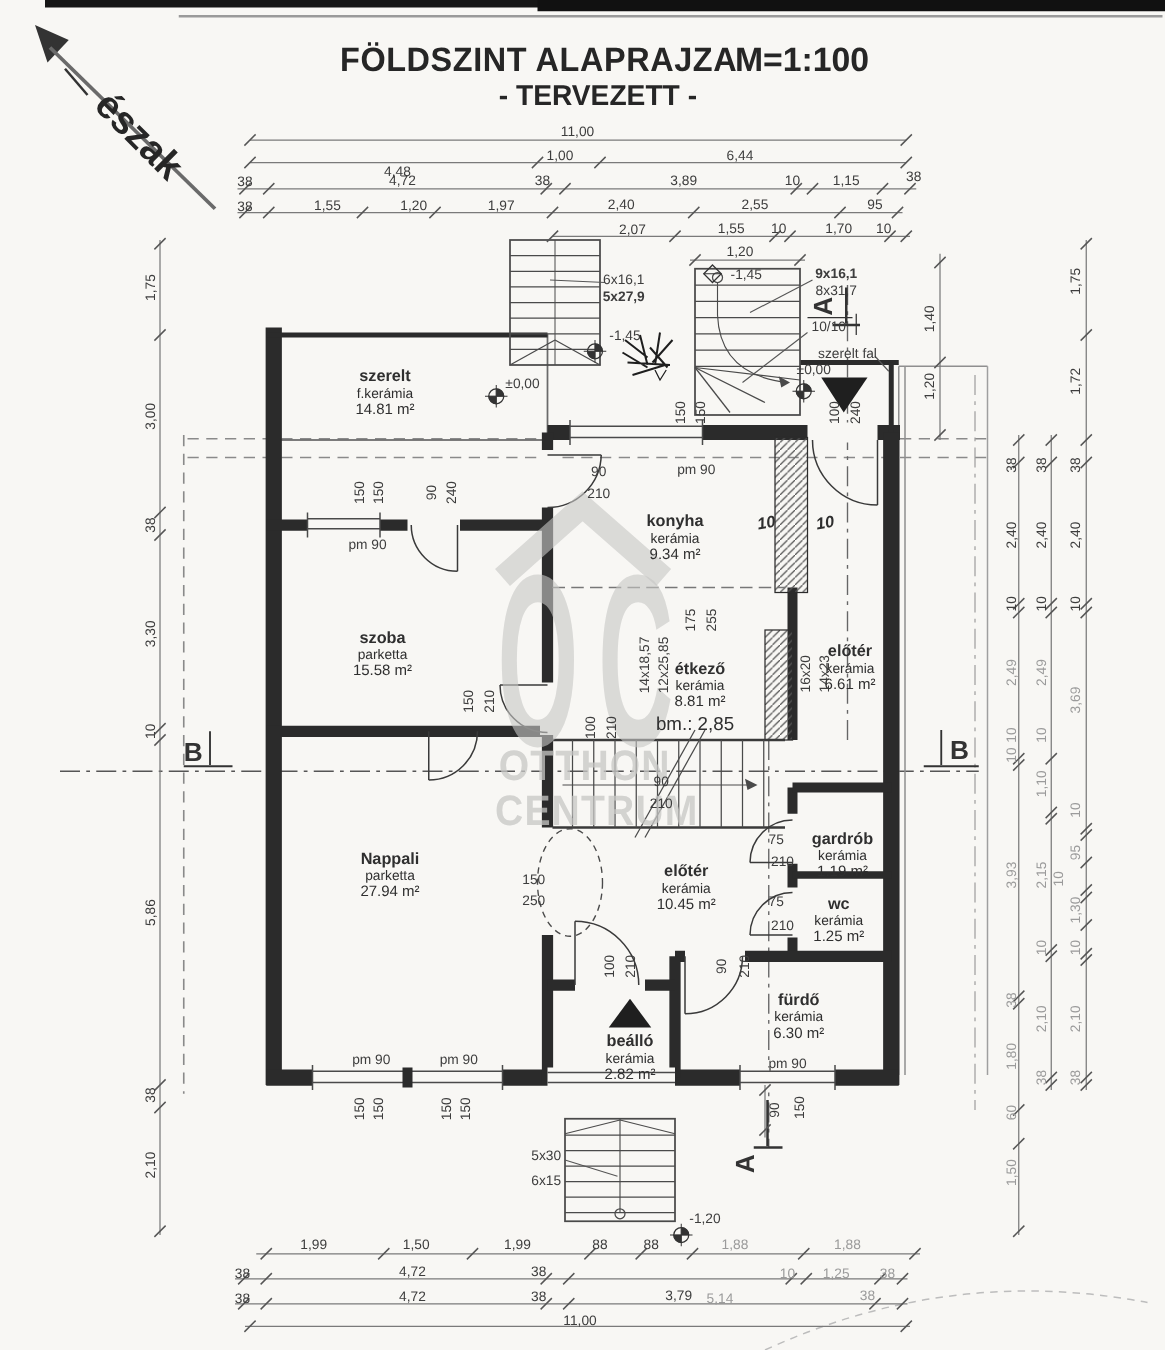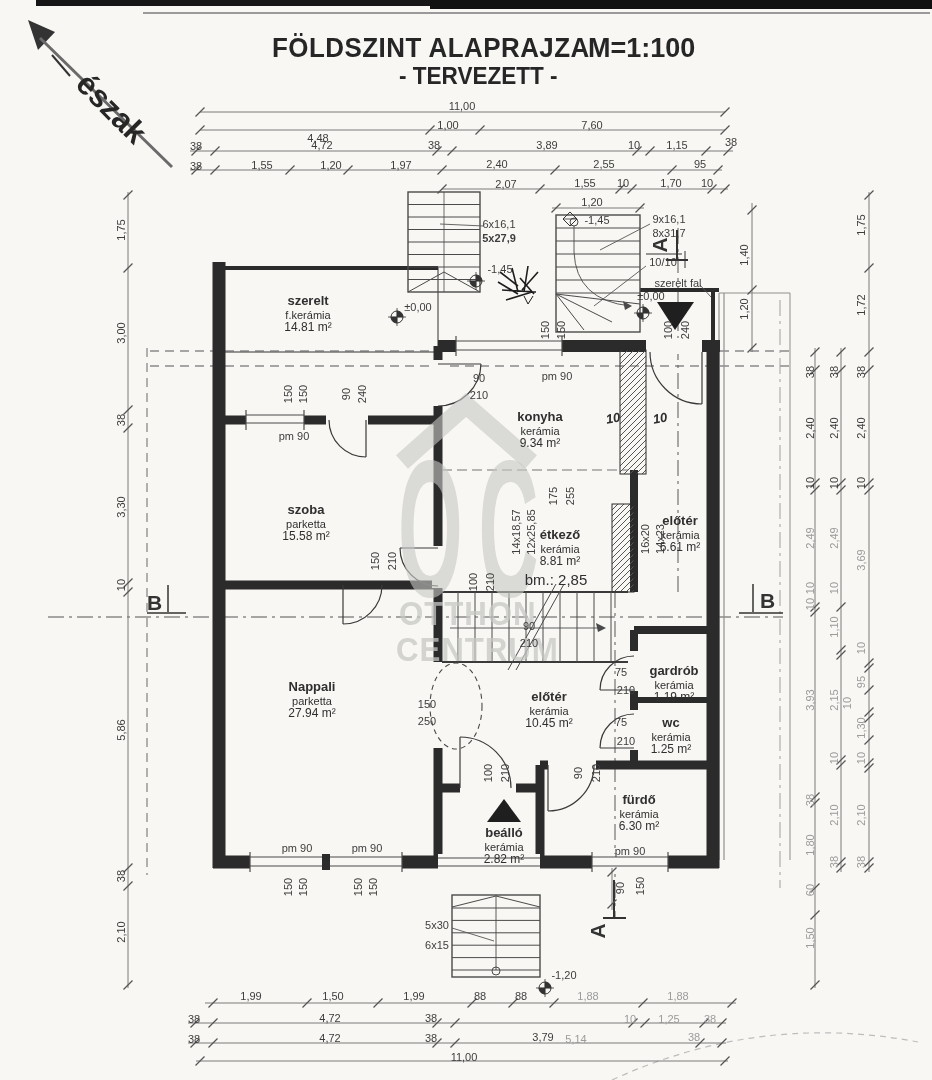--- a/index.html
+++ b/index.html
@@ -429,21 +429,21 @@
 
   <span class="sec v" style="left:652px;top:233px">A</span>
   <span class="sec v" style="left:590px;top:919px">A</span>
   <span class="sec" style="left:147px;top:591px">B</span>
   <span class="sec" style="left:760px;top:589px">B</span>
 
   <div id="labels-layer">
       <span class="lbl" style="left: 462px; top: 106px;">11,00</span>
       <span class="lbl" style="left: 318px; top: 125px; margin-top: 13px;">4,48</span>
       <span class="lbl" style="left: 448px; top: 125px;">1,00</span>
-      <span class="lbl" style="left: 592px; top: 125px;">7,60</span>
+      <span class="lbl" style="left: 592px; top: 125px;">6,44</span>
       <span class="lbl" style="left: 196px; top: 146px;">38</span>
       <span class="lbl" style="left: 322px; top: 145px;">4,72</span>
       <span class="lbl" style="left: 434px; top: 145px;">38</span>
       <span class="lbl" style="left: 547px; top: 145px;">3,89</span>
       <span class="lbl" style="left: 634px; top: 145px;">10</span>
       <span class="lbl" style="left: 677px; top: 145px;">1,15</span>
       <span class="lbl" style="left: 731px; top: 142px;">38</span>
       <span class="lbl" style="left: 196px; top: 166px;">38</span>
       <span class="lbl" style="left: 262px; top: 165px;">1,55</span>
       <span class="lbl" style="left: 331px; top: 165px;">1,20</span>
@@ -453,21 +453,21 @@
       <span class="lbl" style="left: 700px; top: 164px;">95</span>
       <span class="lbl" style="left: 506px; top: 184px;">2,07</span>
       <span class="lbl" style="left: 585px; top: 183px;">1,55</span>
       <span class="lbl" style="left: 623px; top: 183px;">10</span>
       <span class="lbl" style="left: 671px; top: 183px;">1,70</span>
       <span class="lbl" style="left: 707px; top: 183px;">10</span>
       <span class="lbl" style="left: 592px; top: 202px;">1,20</span>
       <span class="lbl" style="left: 597px; top: 220px;">-1,45</span>
       <span class="lbl" style="left: 499px; top: 224px;">6x16,1</span>
       <span class="lbl" style="left: 499px; top: 238px; font-weight: bold;">5x27,9</span>
-      <span class="lbl" style="left: 669px; top: 219px;">9x16,1</span>
+      <span class="lbl" style="left: 669px; top: 219px; font-weight: bold;">9x16,1</span>
       <span class="lbl" style="left: 669px; top: 233px;">8x31,7</span>
       <span class="lbl" style="left: 663px; top: 262px;">10/10</span>
       <span class="lbl" style="left: 678px; top: 283px;">szerelt fal</span>
       <span class="lbl" style="left: 651px; top: 296px;">±0,00</span>
       <span class="lbl" style="left: 500px; top: 269px;">-1,45</span>
       <span class="lbl" style="left: 418px; top: 307px;">±0,00</span>
       <span class="lbl v" style="left: 744px; top: 255px;">1,40</span>
       <span class="lbl v" style="left: 744px; top: 309px;">1,20</span>
       <span class="lbl v" style="left: 861px; top: 225px;">1,75</span>
       <span class="lbl v" style="left: 861px; top: 305px;">1,72</span>

